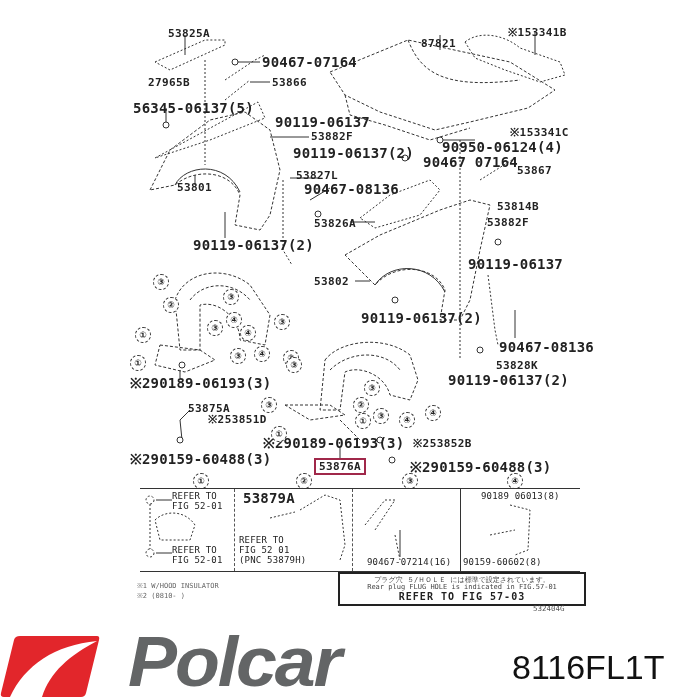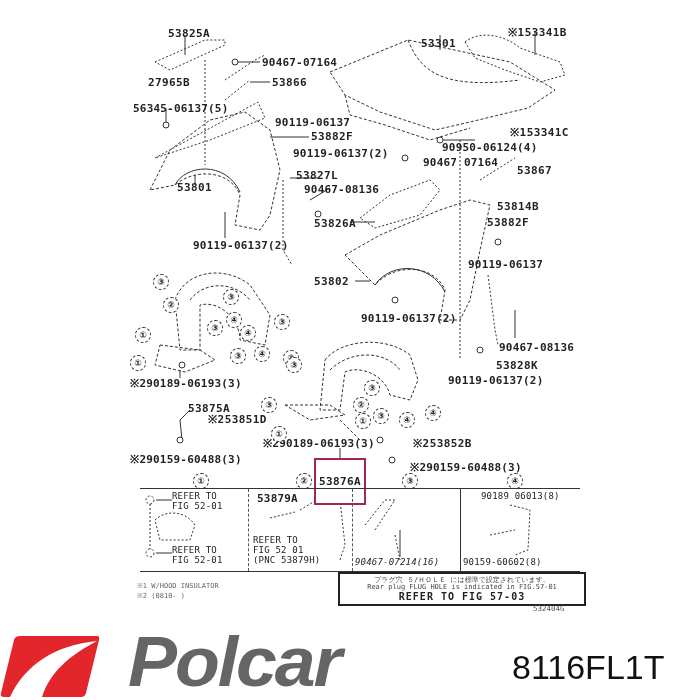--- a/index.html
+++ b/index.html
@@ -1,22 +1,22 @@
 <!DOCTYPE html>
 <html><head>
 <meta charset="utf-8">
 <style>
   html, body { margin:0; padding:0; background:#ffffff; }
   body { width:700px; height:700px; position:relative; overflow:hidden; font-family:"DejaVu Sans Mono", monospace; color:#1a1a1a; }
   .stage { position:absolute; left:0; top:0; width:700px; height:680px; }
   svg.drawing { position:absolute; left:0; top:0; width:700px; height:700px; }
-  .lbl { position:absolute; font-family:"DejaVu Sans Mono", monospace; font-size:11px; font-weight:bold; color:#222; white-space:nowrap; letter-spacing:0.2px; line-height:11px; }
+  .lbl { position:absolute; font-family:"DejaVu Sans Mono", monospace; font-size:14px; font-weight:bold; color:#222; white-space:nowrap; letter-spacing:0.2px; line-height:11px; }
   .lbl.big { font-size:11px; letter-spacing:0.4px; }
   .lbl.sm { font-size:9px; font-weight:normal; }
-  .highlight { border:2px solid #a0284a; padding:16px 3px; background:#fff; }
+  .highlight { border:2px solid #a0284a; padding:1px 3px; background:#fff; }
   .callout { position:absolute; width:14px; height:14px; border:1px dashed #333; border-radius:50%; font-size:9px; font-weight:bold; text-align:center; line-height:14px; background:#fff; color:#222; font-family:"DejaVu Sans", sans-serif; }
   .subtbl { position:absolute; left:140px; top:488px; width:440px; height:82px; border-top:1.5px solid #333; border-bottom:1.5px solid #333; }
   .subcell { position:absolute; top:0; height:82px; }
   .subcell.div { border-left:1px dashed #555; }
   .note-box { position:absolute; left:338px; top:572px; width:244px; height:30px; border:2px solid #222; }
   .note-line { position:absolute; left:0; width:244px; text-align:center; font-size:7px; color:#444; white-space:nowrap; }
   .note-ref { font-size:10px; font-weight:bold; color:#222; letter-spacing:1px; }
   .fig-id { position:absolute; left:533px; top:604px; font-size:7.5px; color:#555; }
   .footnote { position:absolute; font-size:7px; color:#666; }
   .brand { position:absolute; left:0; top:625px; width:700px; height:75px; }
@@ -141,21 +141,21 @@
       <div class="lbl big" style="left: 272px; top: 77px;">53866</div>
       <div class="lbl" style="left: 133px; top: 103px;">56345-06137(5)</div>
       <div class="lbl" style="left: 275px; top: 117px;">90119-06137</div>
       <div class="lbl big" style="left: 311px; top: 131px;">53882F</div>
       <div class="lbl" style="left: 293px; top: 148px;">90119-06137(2)</div>
       <div class="lbl big" style="left: 177px; top: 182px;">53801</div>
       <div class="lbl big" style="left: 296px; top: 170px;">53827L</div>
       <div class="lbl" style="left: 304px; top: 184px;">90467-08136</div>
       <div class="lbl big" style="left: 314px; top: 218px;">53826A</div>
       <div class="lbl" style="left: 193px; top: 240px;">90119-06137(2)</div>
-      <div class="lbl big" style="left: 421px; top: 38px;">53301</div>
+      <div class="lbl big" style="left: 421px; top: 38px;">87821</div>
       <div class="lbl big" style="left: 508px; top: 27px;">※153341B</div>
       <div class="lbl big" style="left: 510px; top: 127px;">※153341C</div>
       <div class="lbl" style="left: 442px; top: 142px;">90950-06124(4)</div>
       <div class="lbl" style="left: 423px; top: 157px;">90467 07164</div>
       <div class="lbl big" style="left: 517px; top: 165px;">53867</div>
       <div class="lbl big" style="left: 497px; top: 201px;">53814B</div>
       <div class="lbl big" style="left: 487px; top: 217px;">53882F</div>
       <div class="lbl" style="left: 468px; top: 259px;">90119-06137</div>
       <div class="lbl big" style="left: 314px; top: 276px; text-align: center;">53802</div>
       <div class="lbl" style="left: 361px; top: 313px;">90119-06137(2)</div>
@@ -204,28 +204,28 @@
   <div class="callout" style="left:402px;top:473px;">③</div>
   <div class="callout" style="left:507px;top:473px;">④</div>
 
   <div class="subtbl">
     <div class="subcell" style="left:0;width:106px;">
       <span class="lbl sm" style="left:32px;top:2px;">REFER TO</span>
       <span class="lbl sm" style="left:32px;top:12px;">FIG 52-01</span>
       <span class="lbl sm" style="left:32px;top:56px;">REFER TO</span>
       <span class="lbl sm" style="left:32px;top:66px;">FIG 52-01</span>
     </div>
-    <div class="subcell div" style="left:108px;width:106px;padding-left:12px;">
+    <div class="subcell div" style="left:94px;width:106px;padding-left:12px;">
       <span class="lbl" style="left:8px;top:4px;">53879A</span>
       <span class="lbl sm" style="left:4px;top:46px;">REFER TO</span>
       <span class="lbl sm" style="left:4px;top:56px;">FIG 52 01</span>
       <span class="lbl sm" style="left:4px;top:66px;">(PNC 53879H)</span>
     </div>
     <div class="subcell div" style="left:212px;width:110px;">
-      <span class="lbl sm" style="left:2px;top:68px;font-style:italic;">90467-07214(16)</span>
+      <span class="lbl sm" style="left:14px;top:68px;">90467-07214(16)</span>
     </div>
     <div class="subcell" style="left:320px;width:120px;border-left:1.5px solid #333;">
       <span class="lbl sm" style="left:20px;top:2px;">90189 06013(8)</span>
       <span class="lbl sm" style="left:2px;top:68px;">90159-60602(8)</span>
     </div>
   </div>
 
   <div class="footnote" style="left:137px;top:581px;">※1 W/HOOD INSULATOR</div>
   <div class="footnote" style="left:137px;top:591px;">※2 (0810-      )</div>
 

